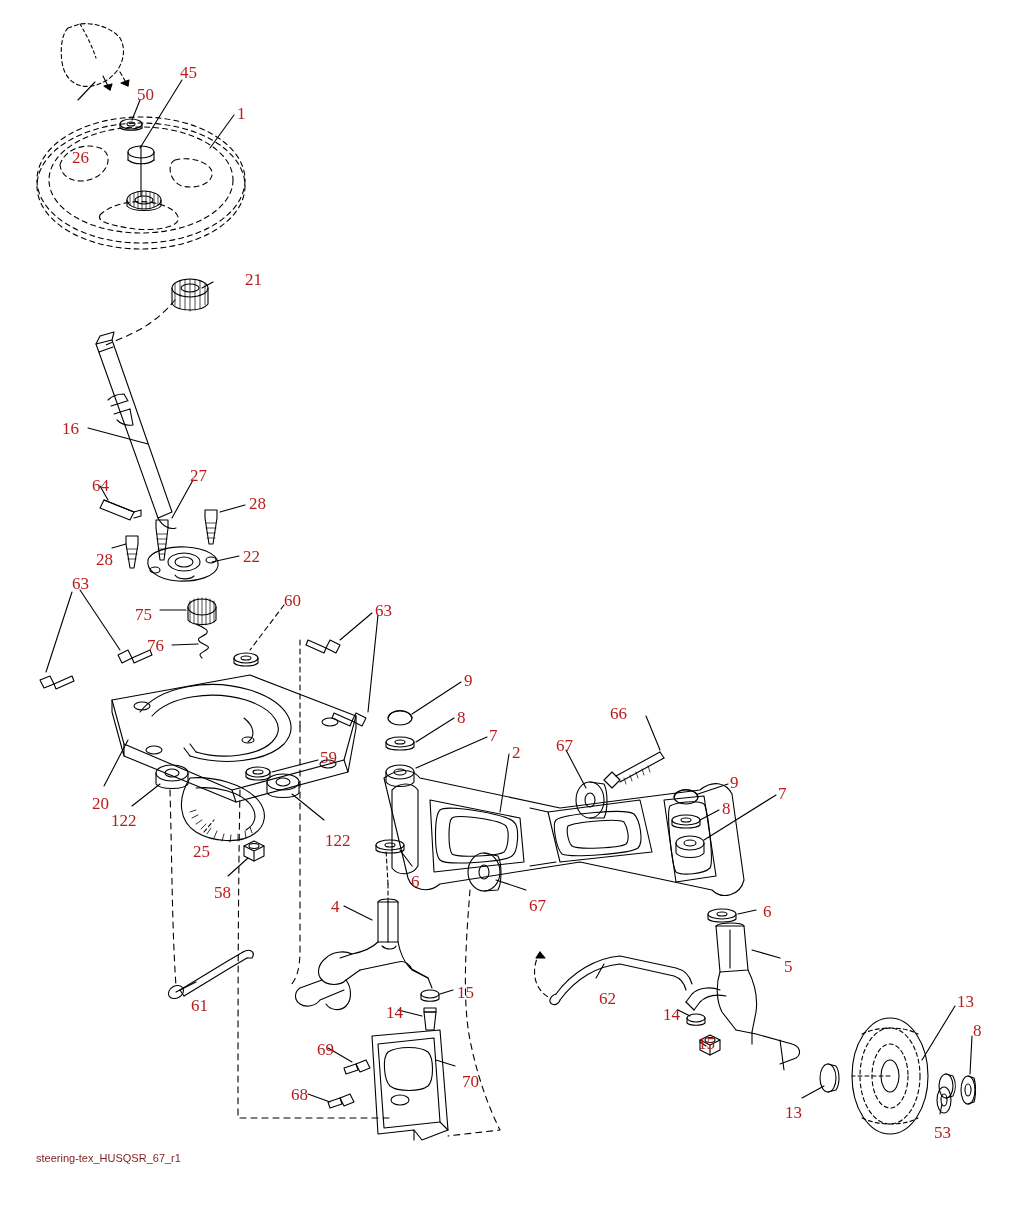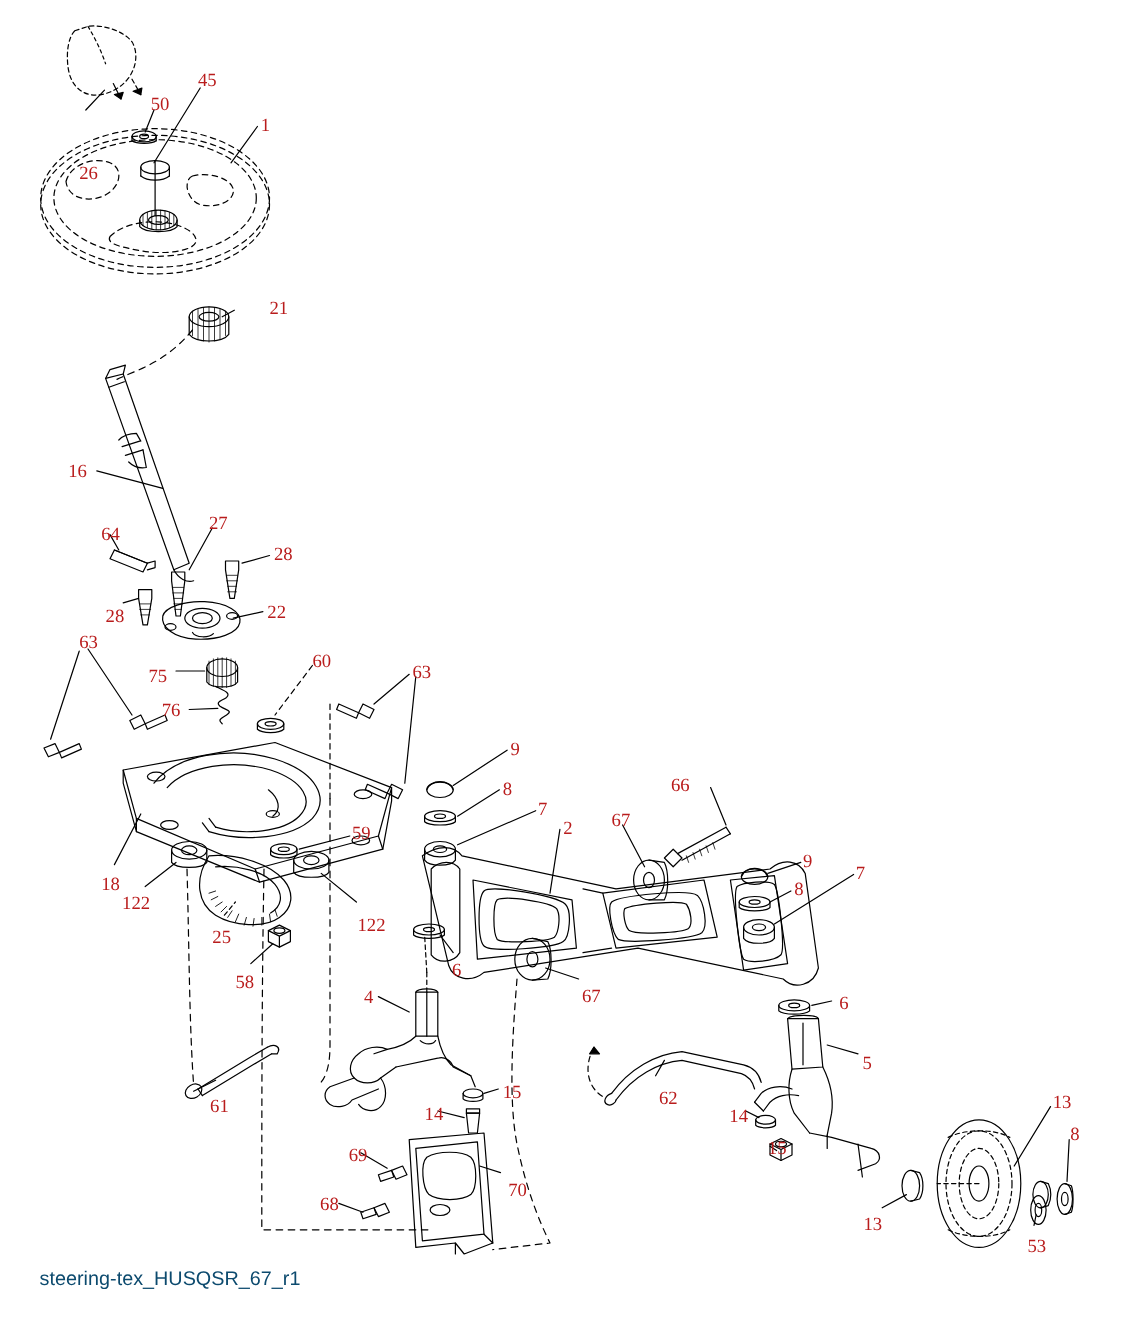--- a/index.html
+++ b/index.html
@@ -30,22 +30,22 @@
     font-size: 17px;
     color: #b91c1c;
     white-space: nowrap;
     line-height: 1;
   }
   .caption {
     position: absolute;
     left: 36px;
     top: 1152px;
     font-family: "Liberation Sans", sans-serif;
-    font-size: 18px;
-    color: #0c4a6e;
+    font-size: 11px;
+    color: #7f1d1d;
     white-space: nowrap;
   }
 </style>
 </head>
 <body>
 
 <div id="page">
 
   <svg id="diagram-svg" viewBox="0 0 1024 1208">
     <g fill="none" stroke="#000000" stroke-width="1.1" stroke-linecap="round" stroke-linejoin="round">
@@ -484,21 +484,21 @@
   <div class="callout" style="left:92px;  top:477px;">64</div>
   <div class="callout" style="left:190px; top:467px;">27</div>
   <div class="callout" style="left:249px; top:495px;">28</div>
   <div class="callout" style="left:96px; top:551px;">28</div>
   <div class="callout" style="left:243px; top:548px;">22</div>
   <div class="callout" style="left:72px; top:575px;">63</div>
   <div class="callout" style="left:135px; top:606px;">75</div>
   <div class="callout" style="left:284px; top:592px;">60</div>
   <div class="callout" style="left:375px; top:602px;">63</div>
   <div class="callout" style="left:147px; top:637px;text-align:right;">76</div>
-  <div class="callout" style="left:92px;  top:795px;">18</div>
+  <div class="callout" style="left:92px;  top:795px;">20</div>
   <div class="callout" style="left:320px; top:749px;">59</div>
   <div class="callout" style="left:464px; top:672px;">9</div>
   <div class="callout" style="left:457px; top:709px;">8</div>
   <div class="callout" style="left:489px; top:727px;">7</div>
   <div class="callout" style="left:512px; top:744px;">2</div>
   <div class="callout" style="left:610px; top:705px;text-align:center;">66</div>
   <div class="callout" style="left:556px; top:737px;">67</div>
   <div class="callout" style="left:730px; top:774px;">9</div>
   <div class="callout" style="left:722px; top:800px;">8</div>
   <div class="callout" style="left:778px; top:785px;">7</div>

